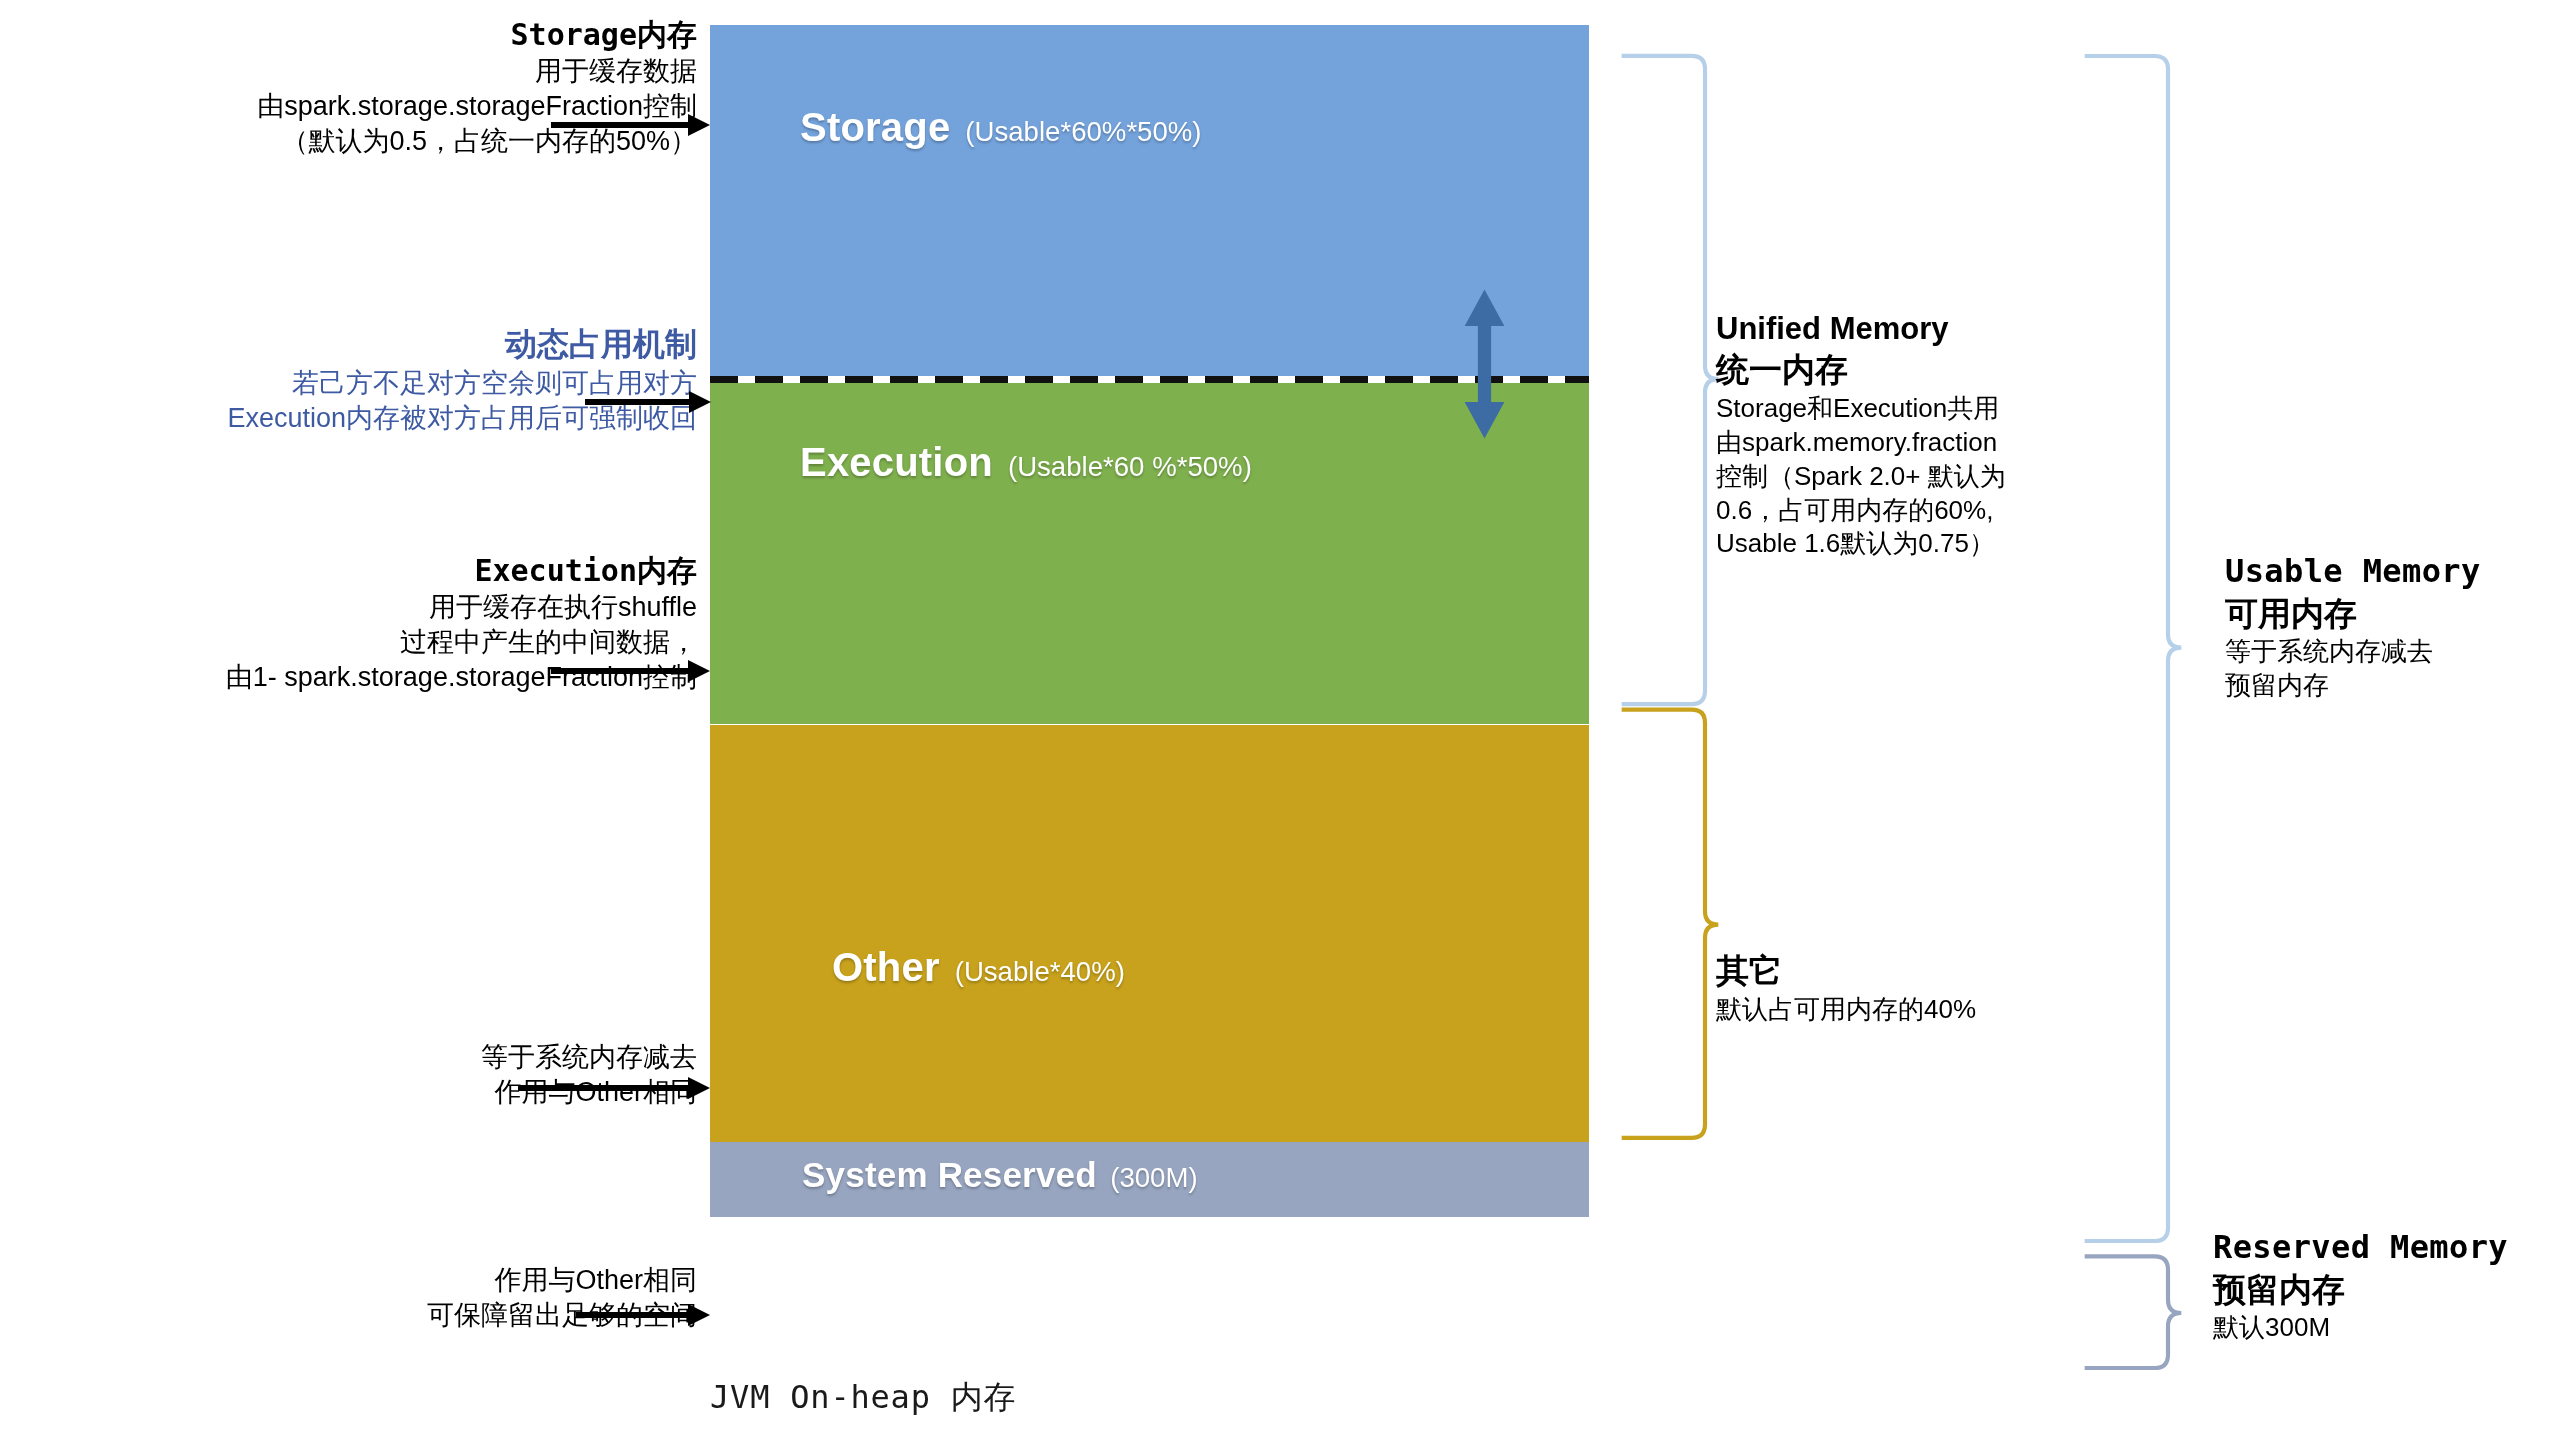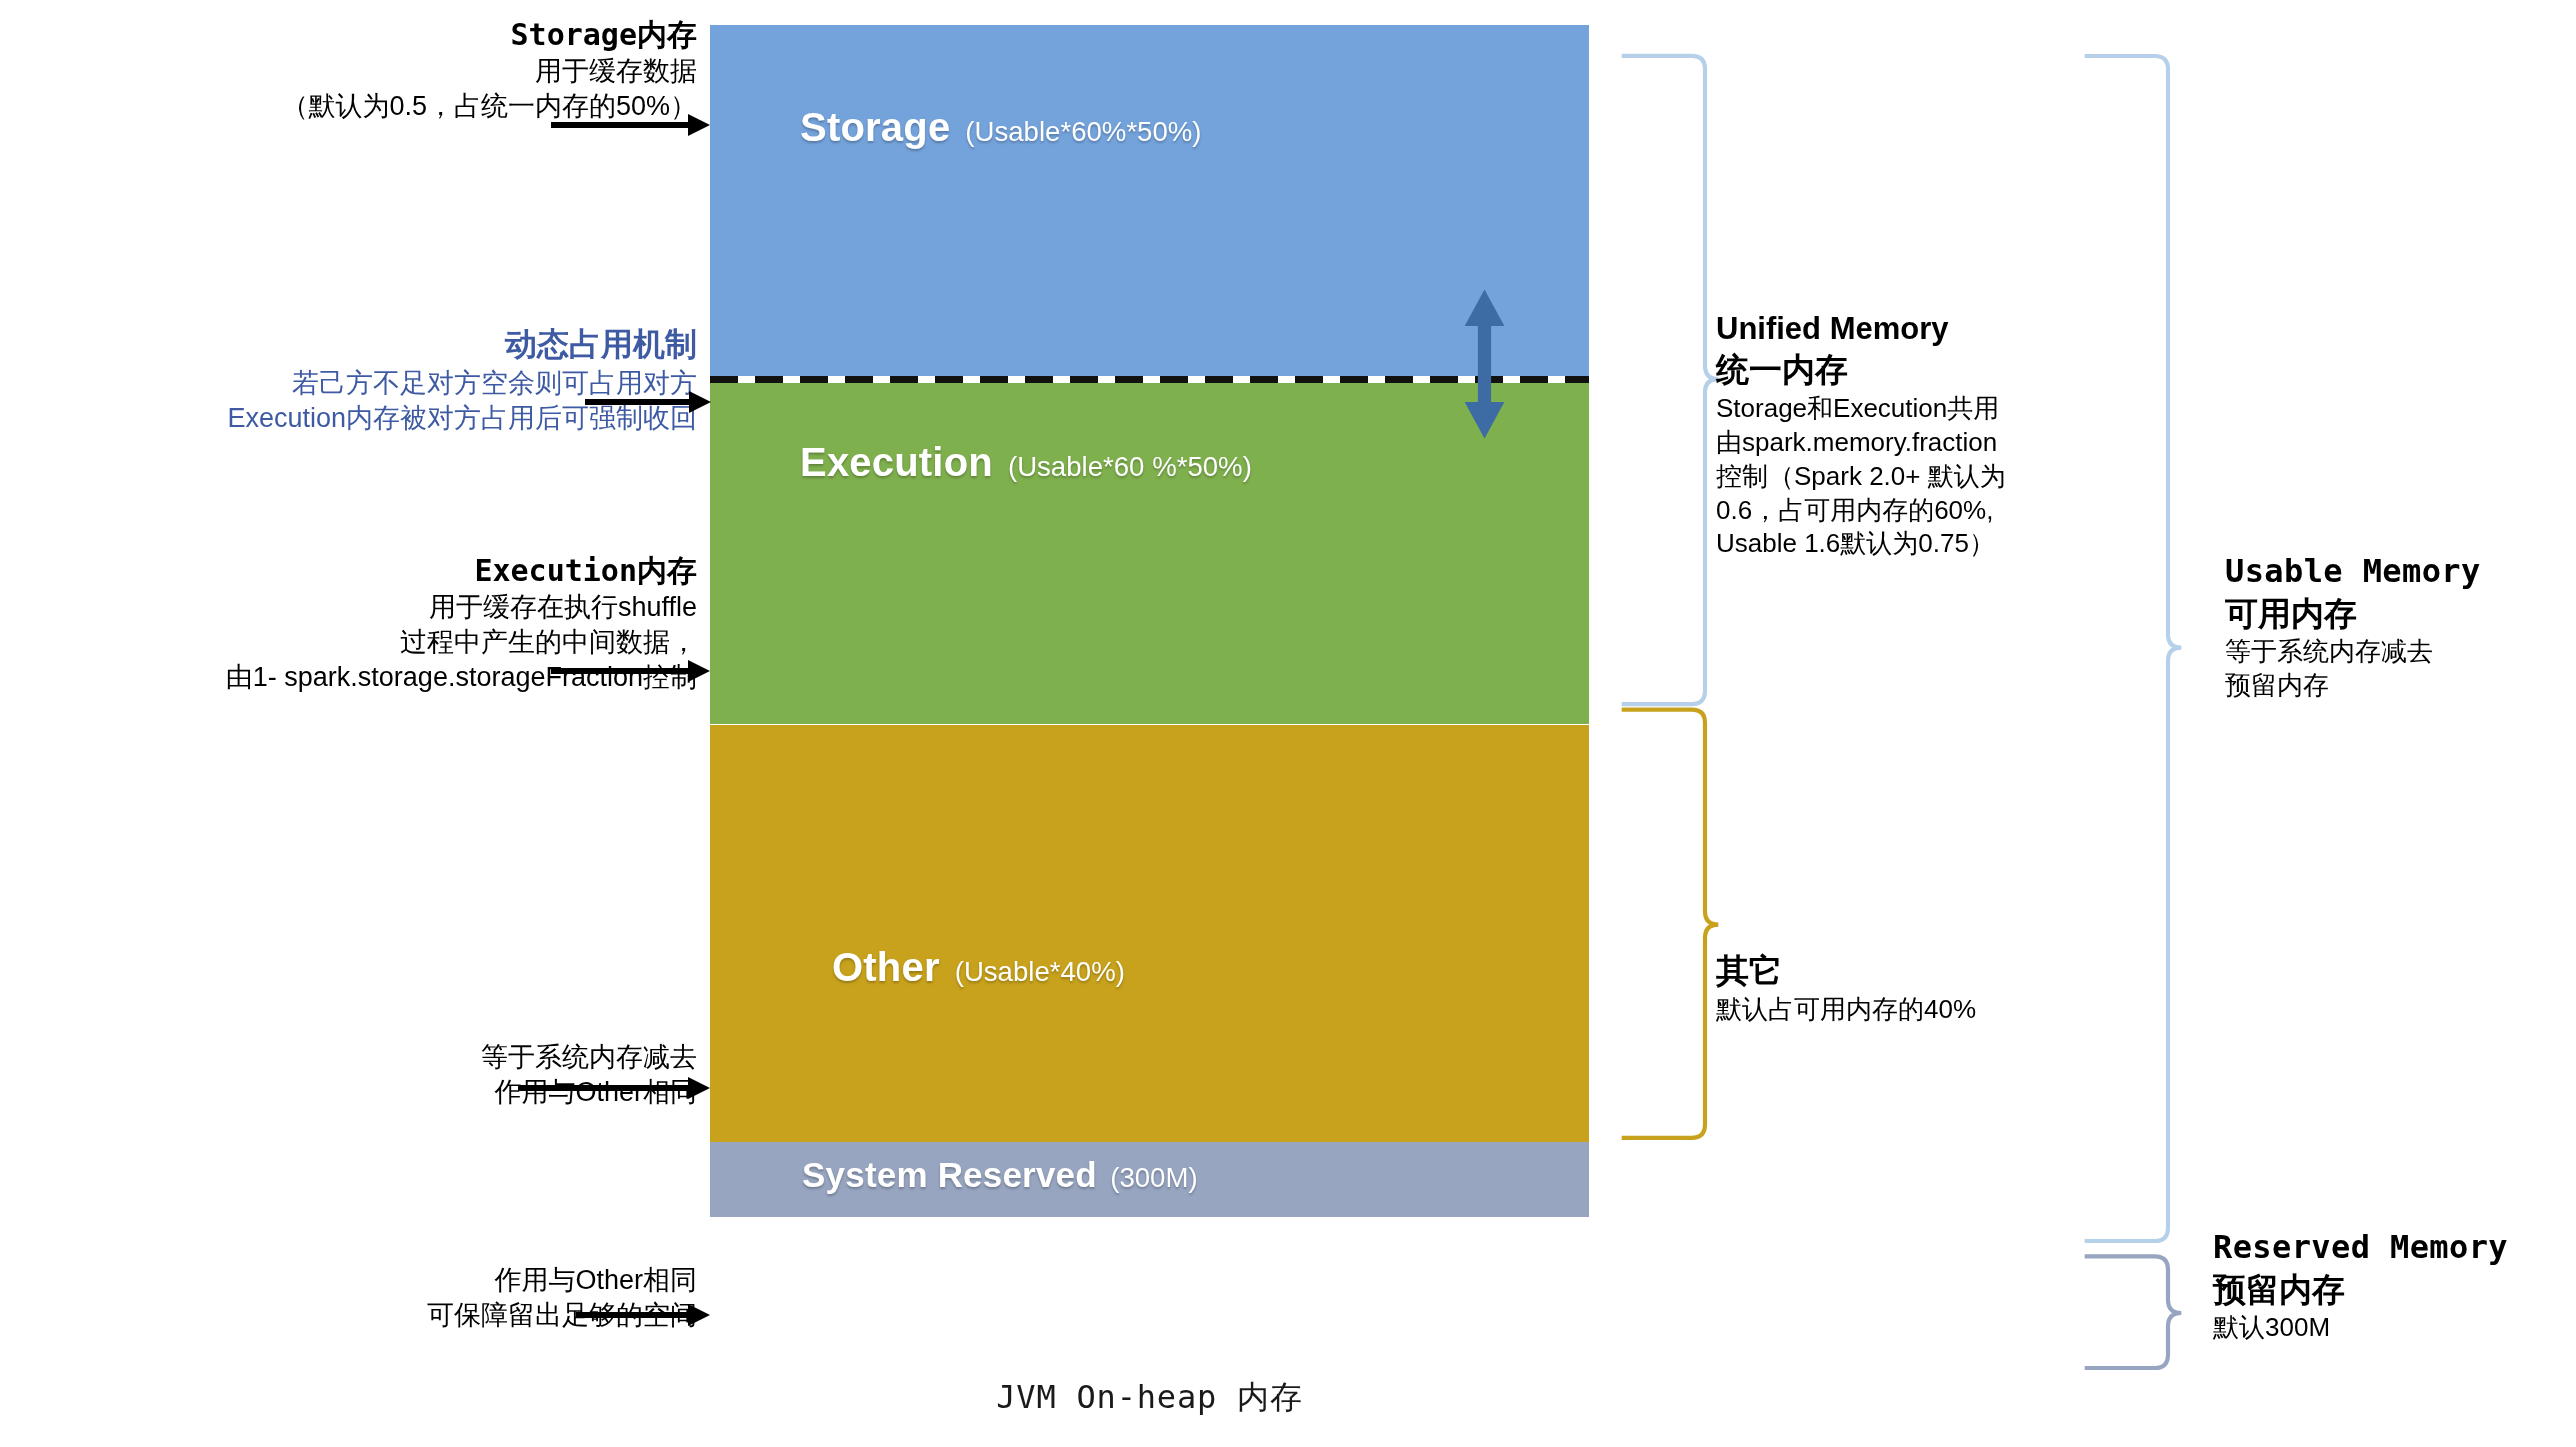--- a/index.html
+++ b/index.html
@@ -20,21 +20,21 @@
   #seg-other     {top:700px; height:418px; background:#c8a21c;}
   #seg-reserved  {top:1117px;height:75px;  background:#97a5c0;}
 
   .dashline{position:absolute;left:0;top:351px;width:100%;height:6.7px;
             background:repeating-linear-gradient(to right,#111 0 28px,#fff 28px 45px);}
 
   
   .dblarrow{position:absolute;left:753px;top:264px;width:43px;height:150px;}
 
   
-  .caption{position:absolute;left:710px;top:1376px;width:879px;text-align:center;
+  .caption{position:absolute;left:710px;top:1376px;width:879px;text-align:left;
            font-family:"DejaVu Sans Mono","Liberation Mono",monospace;
            font-size:32px;color:#1a1a1a;letter-spacing:0.8px;}
 
   
   .lblock{position:absolute;text-align:right;line-height:1.30;}
   .lblock .hd{font-weight:bold;font-size:32px;white-space:nowrap;}
   .lblock .hd.mono{font-family:"DejaVu Sans Mono","Liberation Mono",monospace;font-size:30px;}
   .lblock .ln{font-size:27px;white-space:nowrap;}
   #ann-storage  {right:1879px;top:15px;}
   #ann-dynamic  {right:1879px;top:324px;color:#3d5aa3;}
@@ -101,20 +101,21 @@
     <svg class="dblarrow" viewBox="0 0 52 180">
       <polygon points="26,0 50,44 34,44 34,136 50,136 26,180 2,136 18,136 18,44 2,44" fill="#3d6ba3"></polygon>
     </svg>
   </div>
 
   <div class="caption">JVM On-heap 内存</div>
 
   <div class="lblock" id="ann-storage">
     <div class="hd mono">Storage内存</div>
     <div class="ln">用于缓存数据</div>
+    <div class="ln">由spark.storage.storageFraction控制</div>
     <div class="ln">（默认为0.5，占统一内存的50%）</div>
   </div>
 
   <div class="lblock" id="ann-dynamic">
     <div class="hd">动态占用机制</div>
     <div class="ln">若己方不足对方空余则可占用对方</div>
     <div class="ln">Execution内存被对方占用后可强制收回</div>
   </div>
 
   <div class="lblock" id="ann-execution">

